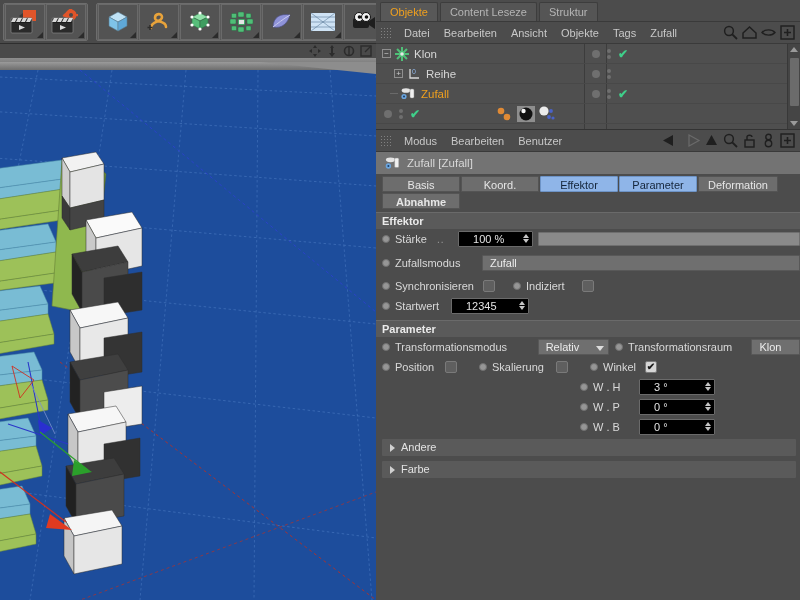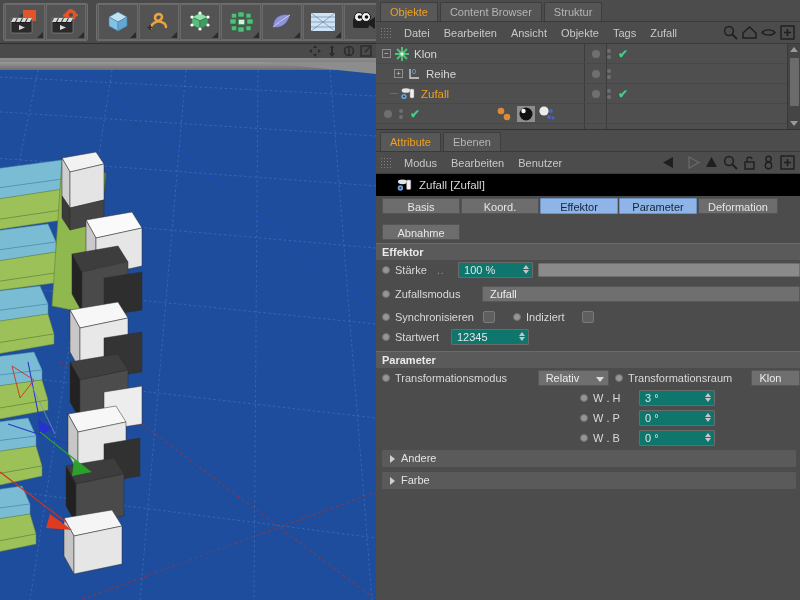--- a/index.html
+++ b/index.html
@@ -131,22 +131,22 @@
     position:absolute; right:0; top:0; width:13px; height:100%;
     background:#454545; border-left:1px solid #383838;
     display:flex; flex-direction:column; justify-content:space-between; align-items:center;
     cursor:pointer;
   }
   .sbarrow{ width:0;height:0;}
   .sbup{ border-left:4px solid transparent;border-right:4px solid transparent;border-bottom:5px solid #9a9a9a; margin-top:3px;}
   .sbdn{ border-left:4px solid transparent;border-right:4px solid transparent;border-top:5px solid #9a9a9a; margin-bottom:3px;}
   #otthumb{ position:absolute; left:2px; top:14px; width:9px; height:48px; background:#6b6b6b; border-radius:1px;}
   .objhead{
-    height:22px; display:flex; align-items:center; gap:6px; padding-left:21px;
-    background:#000000;
+    height:22px; display:flex; align-items:center; gap:6px; padding-left:9px;
+    background:#737373;
   }
   .objhead .t{ font-size:11.5px; color:#d8d8d8;}
   .tabrow{ padding:2px 4px 0 6px; background:#4c4c4c;}
   .tline{ display:flex; }
   .atab{
     height:16px; line-height:16px; text-align:center;
     background:#6d6d6d; color:#e6e6e6;
     border:1px solid #545454;
     font-size:11px; cursor:pointer; margin-right:1px;
     border-radius:1px;
@@ -169,22 +169,22 @@
     border-radius:1px;
   }
   .tri-r{width:0;height:0;border-top:4px solid transparent;border-bottom:4px solid transparent;border-left:5px solid #d0d0d0;}
   .tri-d{width:0;height:0;border-left:4px solid transparent;border-right:4px solid transparent;border-top:5px solid #d0d0d0;}
 
   .prow{ display:flex; align-items:center; height:20px; padding-left:6px; gap:0px;}
   .bullet{ width:8px;height:8px;border-radius:50%;background:#969696;border:1px solid #707070;flex:0 0 auto;margin-right:5px; cursor:pointer;}
   .lbl{ color:#d9d9d9; font-size:11px; white-space:nowrap;}
   .numfield{
     position:relative;
-    height:16px; background:#0f766e; border:1px solid #6a6a6a;
-    color:#e4e4e4; font-size:11px; line-height:15px; padding-left:5px;
+    height:16px; background:#000000; border:1px solid #6a6a6a;
+    color:#e4e4e4; font-size:11px; line-height:15px; padding-left:14px;
     border-radius:1px; cursor:text;
   }
   .spin{ position:absolute; right:3px; top:2px; display:flex; flex-direction:column; gap:1px;}
   .spin i{ display:block; width:0;height:0;}
   .spin .u{ border-left:3px solid transparent;border-right:3px solid transparent;border-bottom:4px solid #c6c6c6;}
   .spin .d{ border-left:3px solid transparent;border-right:3px solid transparent;border-top:4px solid #c6c6c6;}
   .slider{
     height:14px; background:#8a8a8a; border:1px solid #6f6f6f; border-radius:1px;
     margin-left:5px; position:relative; cursor:pointer;
   }
@@ -480,21 +480,21 @@
         <polygon points="50,452 72,468 46,466" fill="#e03a20"></polygon>
         <path d="M12 304 L34 318 L20 336 Z" fill="none" stroke="#d03020" stroke-width="0.9"></path>
       </g>
     </svg>
   </div>
 
   <div id="right">
 
     <div class="tabstrip">
       <div class="ptab active">Objekte</div>
-      <div class="ptab">Content Browser</div>
+      <div class="ptab">Content Leseze</div>
       <div class="ptab">Struktur</div>
     </div>
 
     <div class="menurow">
       <div class="gripdots"></div>
       <div class="mi">Datei</div>
       <div class="mi">Bearbeiten</div>
       <div class="mi">Ansicht</div>
       <div class="mi">Objekte</div>
       <div class="mi">Tags</div>
@@ -615,24 +615,20 @@
         </div>
       </div>
 
       <div id="otscroll">
         <div class="sbarrow sbup"></div>
         <div id="otthumb"></div>
         <div class="sbarrow sbdn"></div>
       </div>
     </div>
 
-    <div class="tabstrip">
-      <div class="ptab active">Attribute</div>
-      <div class="ptab">Ebenen</div>
-    </div>
 
     <div class="menurow">
       <div class="gripdots"></div>
       <div class="mi">Modus</div>
       <div class="mi">Bearbeiten</div>
       <div class="mi">Benutzer</div>
       <div class="spacer"></div>
       <svg class="mico" style="width:20px" viewBox="0 0 20 17">
         <polygon points="2,8.5 12,3 12,14" fill="#1f1f1f"></polygon>
       </svg>
@@ -671,21 +667,21 @@
     </div>
 
     <div class="tabrow">
       <div class="tline">
         <div class="atab" style="width:78px">Basis</div>
         <div class="atab" style="width:78px">Koord.</div>
         <div class="atab on" style="width:78px">Effektor</div>
         <div class="atab on" style="width:78px">Parameter</div>
         <div class="atab" style="width:80px">Deformation</div>
       </div>
-      <div class="tline" style="margin-top:10px;">
+      <div class="tline" style="margin-top:1px;font-weight:bold;">
         <div class="atab" style="width:78px">Abnahme</div>
       </div>
     </div>
 
     <div class="sechead">Effektor</div>
 
     <div class="prow">
       <span class="bullet"></span>
       <span class="lbl" style="width:44px">Stärke</span>
       <span class="dots2" style="width:22px">..</span>
@@ -742,20 +738,33 @@
         <span class="cv"></span>
       </div>
       <span style="width:6px"></span>
       <span class="bullet"></span>
       <span class="lbl" style="width:128px">Transformationsraum</span>
       <div class="combo" style="width:50px">
         <span>Klon</span>
       </div>
     </div>
 
+    <div class="prow">
+      <span class="bullet"></span>
+      <span class="lbl" style="width:50px">Position</span>
+      <span class="cbox"></span>
+      <span style="width:22px"></span>
+      <span class="bullet"></span>
+      <span class="lbl" style="width:64px">Skalierung</span>
+      <span class="cbox"></span>
+      <span style="width:22px"></span>
+      <span class="bullet"></span>
+      <span class="lbl" style="width:42px">Winkel</span>
+      <span class="cbox on"></span>
+    </div>
 
     <div class="prow">
       <span style="width:198px"></span>
       <span class="bullet"></span>
       <span class="lbl" style="width:46px">W . H</span>
       <div class="numfield" style="width:76px">
         <span>3 °</span>
         <span class="spin">
             <i class="u"></i>
             <i class="d"></i>

